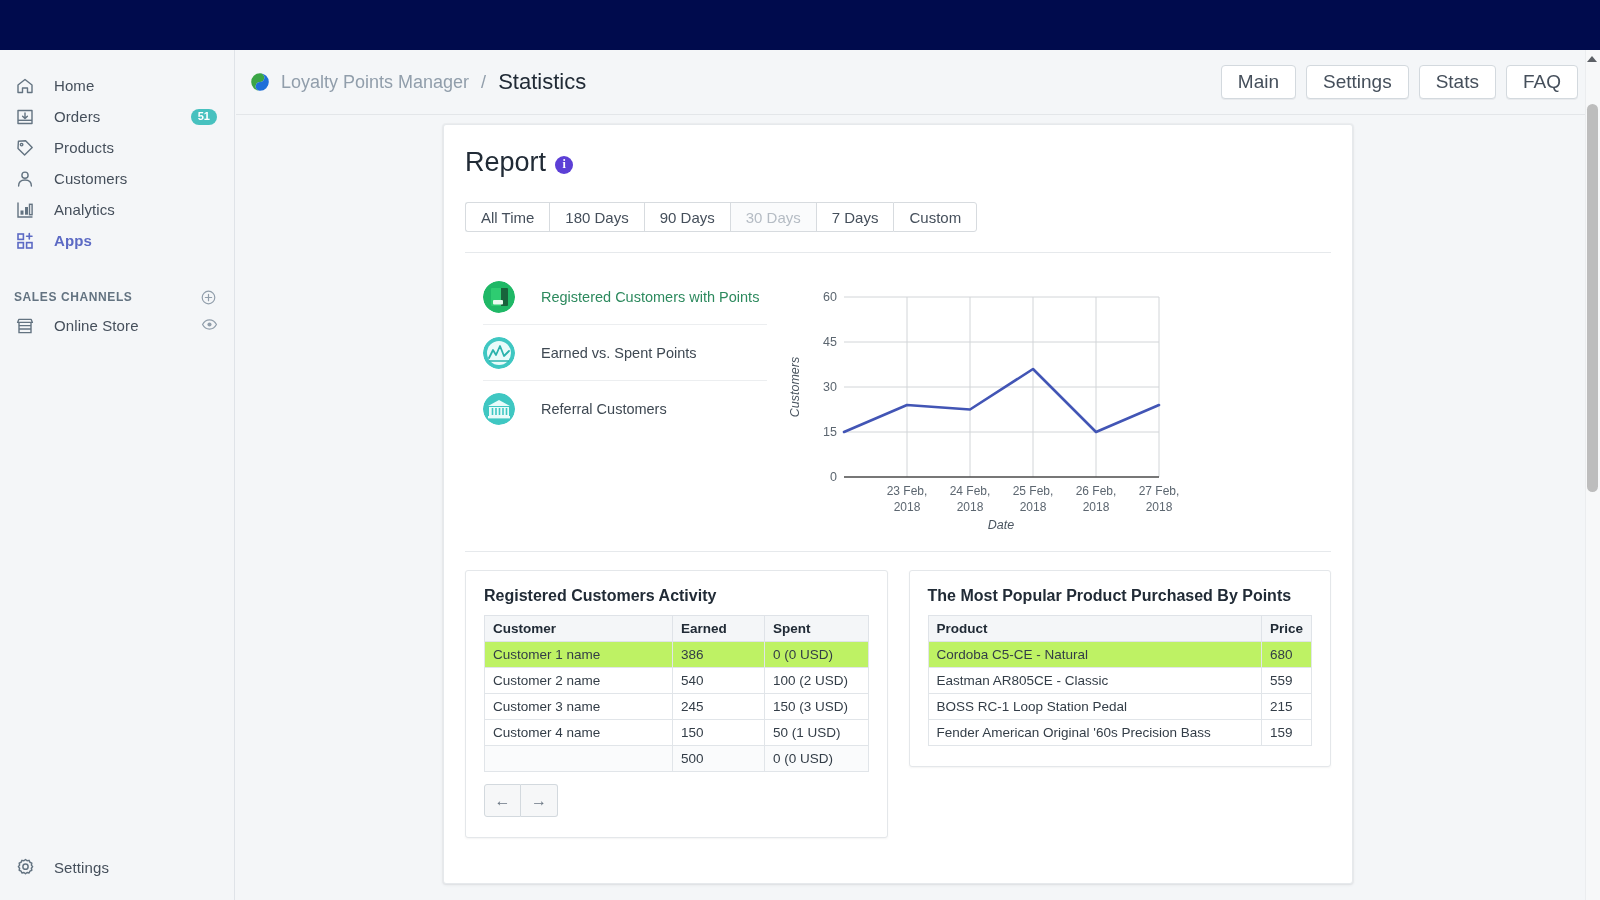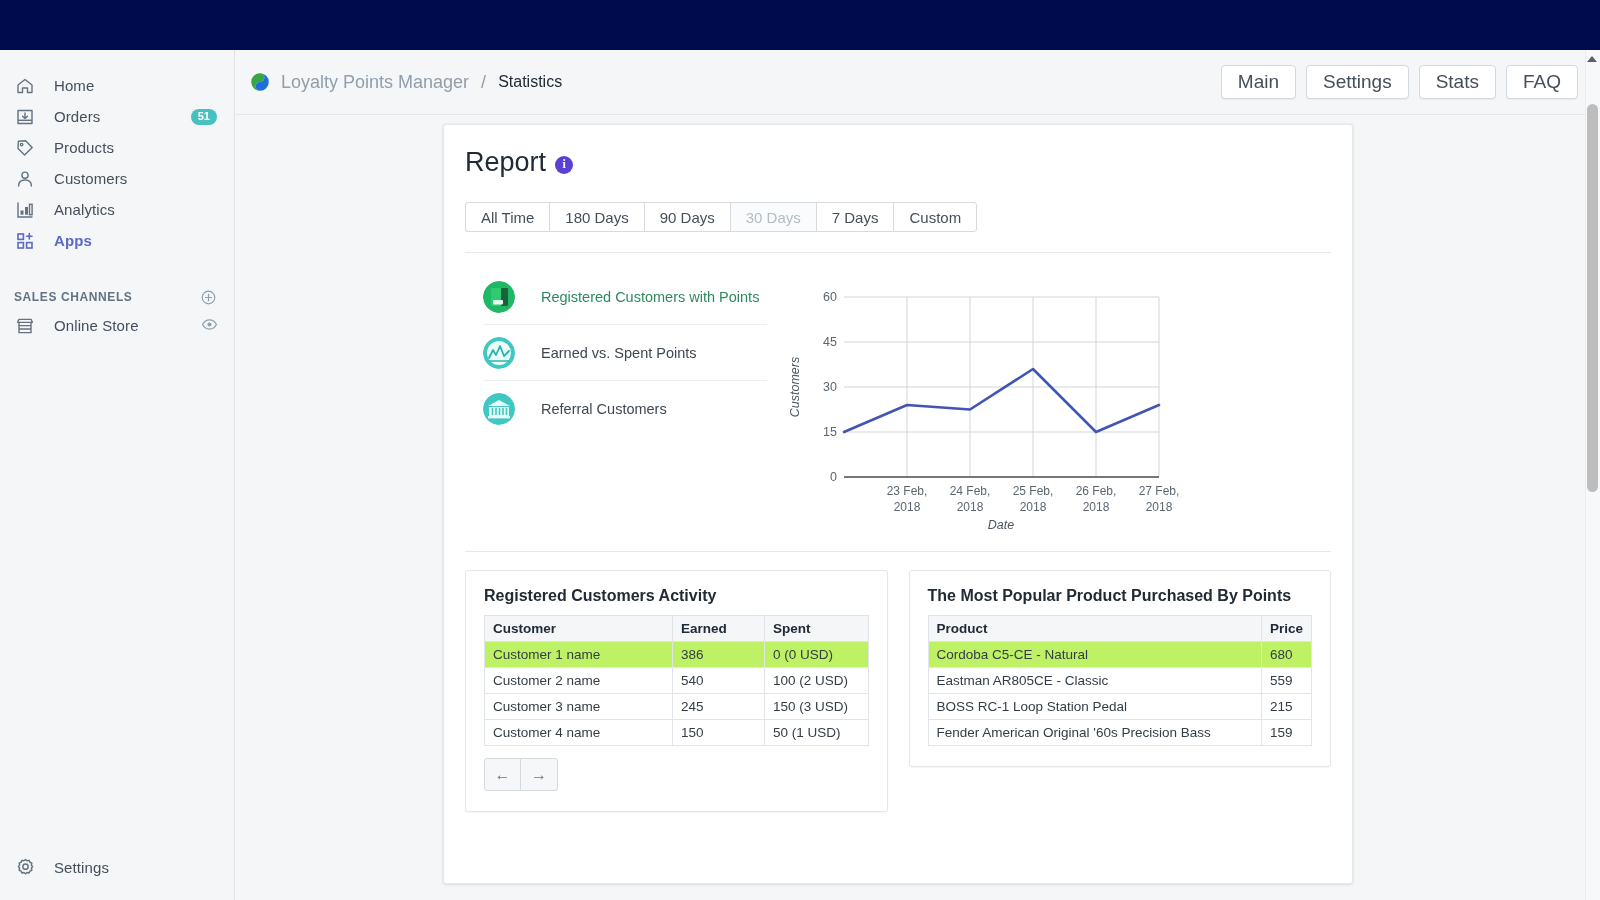--- a/index.html
+++ b/index.html
@@ -80,21 +80,21 @@
   .brand { display: flex; align-items: center; flex: 1; }
   .logo-mark {
     width: 20px; height: 20px; border-radius: 4px;
     position: relative; overflow: hidden; flex: none;
     background: #f4f6f8;
   }
   .brand-name {
     margin-left: 11px; font-size: 18px; color: #919eab;
   }
   .crumb-sep { margin: 0 12px; font-size: 18px; color: #919eab; }
-  .crumb-current { font-size: 16px; color: #212b36; }
+  .crumb-current { font-size: 22px; color: #212b36; }
   .headbtns { display: flex; gap: 10px; }
   .headbtn {
     min-width: 60px; height: 34px;
     background: #fff;
     border: 1px solid #d3d9de;
     border-radius: 4px;
     font-size: 19px; color: #454f5b;
     font-family: "Liberation Sans", sans-serif;
     padding: 0 16px; cursor: pointer;
     box-shadow: 0 1px 0 rgba(22,29,37,.05);
@@ -495,20 +495,25 @@
               <tr>
                 <td>Customer 3 name</td>
                 <td>245</td>
                 <td>150 (3 USD)</td>
               </tr>
               <tr>
                 <td>Customer 4 name</td>
                 <td>150</td>
                 <td>50 (1 USD)</td>
               </tr>
+              <tr class="muted">
+                <td></td>
+                <td>500</td>
+                <td>0 (0 USD)</td>
+              </tr>
             </tbody>
           </table>
           <div class="pager">
             <div class="pg-btn">←</div>
             <div class="pg-btn">→</div>
           </div>
         </div>
 
         <div class="panel" style="align-self:flex-start;">
           <div class="panel-title">The Most Popular Product Purchased By Points</div>

